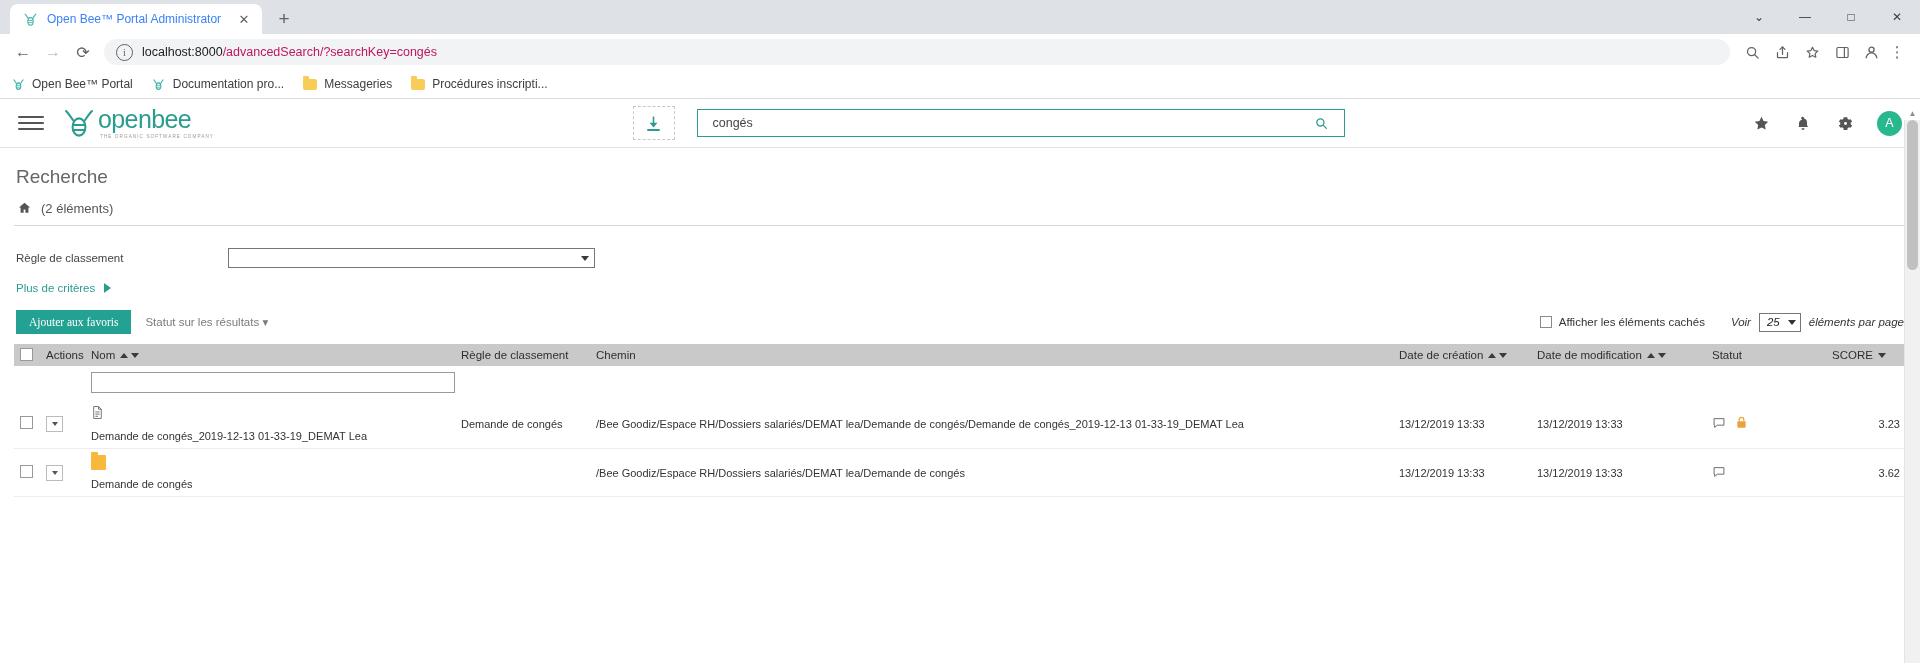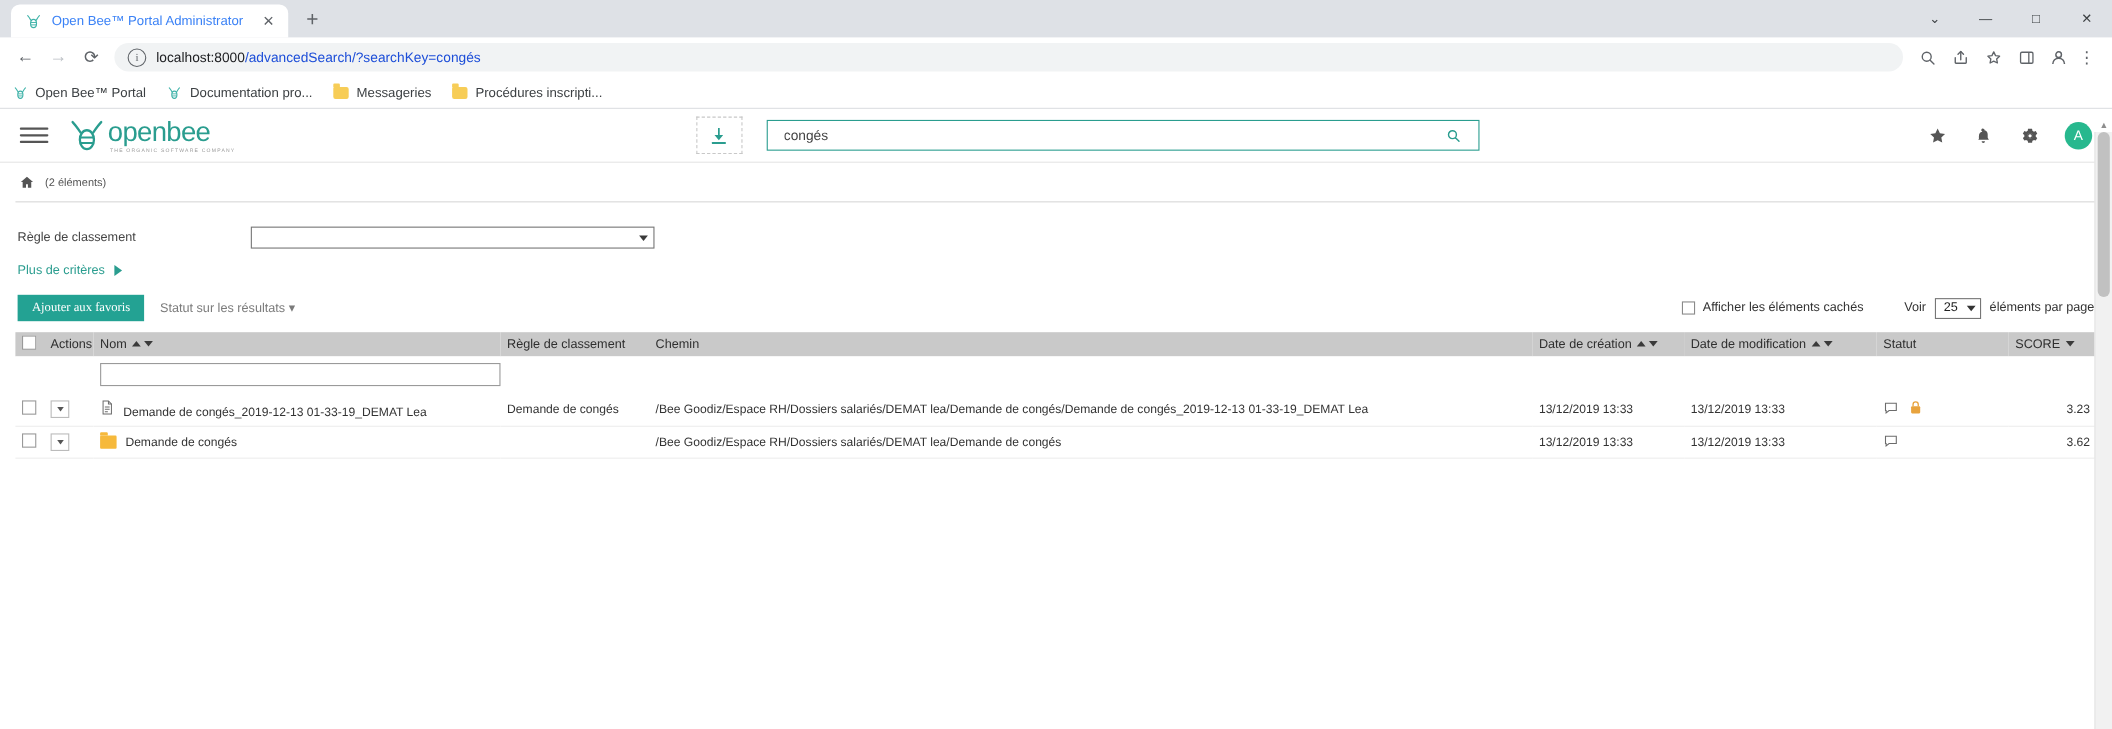--- a/index.html
+++ b/index.html
@@ -14,21 +14,21 @@
   .tab-close{width:16px;height:16px;margin-left:8px;display:flex;align-items:center;justify-content:center;color:#5f6368;font-size:13px;line-height:1;}
   .newtab{width:28px;height:28px;margin-left:8px;margin-bottom:2px;display:flex;align-items:center;justify-content:center;color:#5f6368;font-size:19px;line-height:1;}
   .winctl{position:absolute;right:0;top:0;height:34px;display:flex;align-items:center;}
   .winctl span{width:46px;height:34px;display:flex;align-items:center;justify-content:center;color:#3c4043;font-size:12px;}
 
   .toolbar{height:36px;background:#fff;display:flex;align-items:center;padding:0 8px;}
   .navbtn{width:30px;height:30px;display:flex;align-items:center;justify-content:center;color:#5f6368;font-size:16px;flex:0 0 30px;}
   .omnibox{flex:1;height:26px;background:#f1f3f4;border-radius:13px;display:flex;align-items:center;padding:0 12px;margin:0 6px;}
   .omni-info{width:15px;height:15px;border:1.3px solid #5f6368;border-radius:50%;display:flex;align-items:center;justify-content:center;font-size:10px;color:#5f6368;font-family:"Liberation Serif",serif;margin-right:9px;flex:0 0 15px;}
   .omni-url{font-size:12.5px;color:#202124;white-space:nowrap;}
-  .omni-url .dim{color:#1d4ed8;}
+  .omni-url .dim{color:#be185d;}
   .tb-icon{width:28px;height:28px;display:flex;align-items:center;justify-content:center;color:#5f6368;margin-left:2px;flex:0 0 28px;}
   .avatar-chrome{width:22px;height:22px;border-radius:50%;display:flex;align-items:center;justify-content:center;margin-left:4px;color:#5f6368;}
 
   .bookmarks{height:28px;background:#fff;display:flex;align-items:center;padding:0 10px;border-bottom:1px solid #dadce0;text-align:center;}
   .bm{display:flex;align-items:center;margin-right:18px;font-size:12px;color:#3c4043;white-space:nowrap;}
   .bm-ico{width:16px;height:16px;margin-right:6px;display:flex;align-items:center;justify-content:center;flex:0 0 16px;}
   .folder{width:14px;height:11px;background:#f7cd57;border-radius:1px 2px 2px 2px;position:relative;}
   .folder:before{content:"";position:absolute;top:-2.5px;left:0;width:6px;height:2.5px;background:#f7cd57;border-radius:1px 1px 0 0;}
 
   
@@ -47,53 +47,53 @@
   .search-go{width:18px;height:18px;display:flex;align-items:center;justify-content:center;color:#2a9d8f;}
   .hdr-right{display:flex;align-items:center;gap:22px;}
   .hdr-icon{width:20px;height:20px;display:flex;align-items:center;justify-content:center;color:#555;}
   .avatar{width:25px;height:25px;border-radius:50%;background:#27b88e;color:#fff;display:flex;align-items:center;justify-content:center;font-size:12.5px;}
 
   
   .page{padding:0 14px;background:#fff;}
   .page-title{font-size:19px;color:#666;font-weight:400;padding:18px 0 2px 2px;}
   .breadcrumb{display:flex;align-items:center;padding:10px 0 9px 2px;border-bottom:1px solid #d8d8d8;}
   .home-ico{width:17px;height:16px;display:flex;align-items:center;justify-content:center;color:#555;margin-right:8px;}
-  .crumb-count{font-size:10px;color:#555;}
+  .crumb-count{font-size:13px;color:#555;}
 
   .criteria{display:flex;align-items:center;padding:22px 0 0 2px;}
   .crit-label{font-size:11.5px;color:#444;width:212px;}
   .crit-select{width:360px;height:18px;border:1px solid #767676;background:#fff;display:flex;align-items:center;justify-content:flex-end;padding-right:5px;}
   .crit-caret{width:0;height:0;border-left:4px solid transparent;border-right:4px solid transparent;border-top:5px solid #3a3a3a;}
   .more-crit{display:flex;align-items:center;padding:14px 0 0 2px;font-size:11.5px;color:#2a9d8f;}
   .more-crit .tri{width:0;height:0;border-top:5px solid transparent;border-bottom:5px solid transparent;border-left:7px solid #2a9d8f;margin-left:9px;}
 
   .actionbar{display:flex;align-items:center;padding:16px 0 10px 2px;position:relative;}
   .btn-fav{background:#23a293;color:#fff;font-size:11.5px;padding:6px 13px;border:0;cursor:pointer;font-family:Liberation Serif, serif;}
   .link-actions{font-size:11.5px;color:#7b7b7b;margin-left:14px;}
   .ab-right{position:absolute;right:2px;display:flex;align-items:center;font-size:11.5px;color:#333;gap:7px;}
   .ab-right .cb{width:10px;height:10px;border:1px solid #8a8a8a;background:#fff;display:inline-block;}
-  .perpage{display:flex;align-items:center;gap:8px;margin-left:30px;}
+  .perpage{display:flex;align-items:center;gap:8px;margin-left:19px;font-style:italic;}
   .ppsel{border:1px solid #767676;background:#fff;height:17px;display:flex;align-items:center;padding:0 4px 0 7px;gap:8px;font-size:11.5px;color:#222;}
   .ppsel .cv{width:0;height:0;border-left:4px solid transparent;border-right:4px solid transparent;border-top:5px solid #333;}
 
   
   table.results{width:100%;border-collapse:collapse;table-layout:fixed;}
   table.results th{background:#c9c9c9;color:#2f2f2f;font-size:11.5px;font-weight:400;text-align:left;height:22px;padding:0 6px;white-space:nowrap;}
   .sorters{display:inline-flex;gap:3px;margin-left:5px;vertical-align:1px;}
   .sort-up,.sort-dn{width:0;height:0;border-left:4px solid transparent;border-right:4px solid transparent;}
   .sort-up{border-bottom:5px solid #3a3a3a;}
   .sort-dn{border-top:5px solid #3a3a3a;}
   .filterrow td{padding:5px 6px;background:#fff;}
   .filter-input{width:100%;height:17px;border:1px solid #9a9a9a;background:#fff;}
   table.results td{font-size:11px;color:#333;padding:6px;vertical-align:middle;}
   tr.datarow{border-bottom:1px solid #ededed;}
   .rowcb{width:11px;height:11px;border:1px solid #999;background:#fff;display:inline-block;}
   .rowmenu{width:15px;height:14px;border:1px solid #bbb;background:#fff;display:inline-flex;align-items:center;justify-content:center;}
   .rowmenu i{width:0;height:0;border-left:3px solid transparent;border-right:3px solid transparent;border-top:4px solid #555;}
-  .namecell{display:flex;align-items:flex-end;gap:8px;}
+  .namecell{display:flex;align-items:flex-start;gap:8px;flex-direction:column;}
   .folder-ico{width:15px;height:12px;background:#f6b93b;border-radius:1px;position:relative;flex:0 0 15px;}
   .folder-ico:before{content:"";position:absolute;top:-3px;left:0;width:7px;height:3px;background:#f6b93b;border-radius:1px 1px 0 0;}
   .statuscell{display:flex;align-items:center;gap:10px;}
   .score{text-align:right;padding-right:14px;}
   .th-score{text-align:right;padding-right:8px;}
 
   
   .vscroll{position:absolute;top:120px;right:0;width:15px;height:543px;background:#f1f1f1;border-left:1px solid #e4e4e4;}
   .vscroll .thumb{position:absolute;top:0;left:2px;width:11px;height:150px;background:#c1c1c1;border-radius:6px;}
   .vscroll .arrow{position:absolute;left:0;width:15px;height:14px;display:flex;align-items:center;justify-content:center;color:#8d8d8d;font-size:8px;}
@@ -263,20 +263,21 @@
           <path d="M20.3 13.6l-.1-1.6.1-1.6 1.8-1.4-1.8-3.1-2.1.7-2.7-1.6L14.9 2h-3.6l-.6 2.2L8 5.8l-2.1-.7-1.8 3.1L5.9 9.6 5.8 12l.1 1.6-1.8 1.4 1.8 3.1 2.1-.7 2.7 1.6.6 2.2h3.6l.6-2.2 2.7-1.6 2.1.7 1.8-3.1z" fill-rule="evenodd" opacity="0"></path>
           <path d="M19.4 12a7.6 7.6 0 00-.1-1.2l2-1.5-2-3.4-2.3.9a7.3 7.3 0 00-2-1.2L14.6 3h-5.2l-.4 2.6c-.7.3-1.4.7-2 1.2l-2.3-.9-2 3.4 2 1.5a7.6 7.6 0 000 2.4l-2 1.5 2 3.4 2.3-.9c.6.5 1.3.9 2 1.2l.4 2.6h5.2l.4-2.6c.7-.3 1.4-.7 2-1.2l2.3.9 2-3.4-2-1.5c.1-.4.1-.8.1-1.2zm-7.4 3.3a3.3 3.3 0 110-6.6 3.3 3.3 0 010 6.6z"></path>
         </svg>
     </span>
     <span class="avatar">A</span>
   </div>
 </div>
 
 <div class="page">
 
+  <div class="page-title">Recherche</div>
 
   <div class="breadcrumb">
     <span class="home-ico">
       <svg width="15" height="14" viewBox="0 0 24 24" fill="#555">
           <path d="M12 3L2.5 11h2.8v9h5.2v-5.4h3v5.4h5.2v-9h2.8z"></path>
         </svg>
     </span>
     <span class="crumb-count">(2 éléments)</span>
   </div>
 

